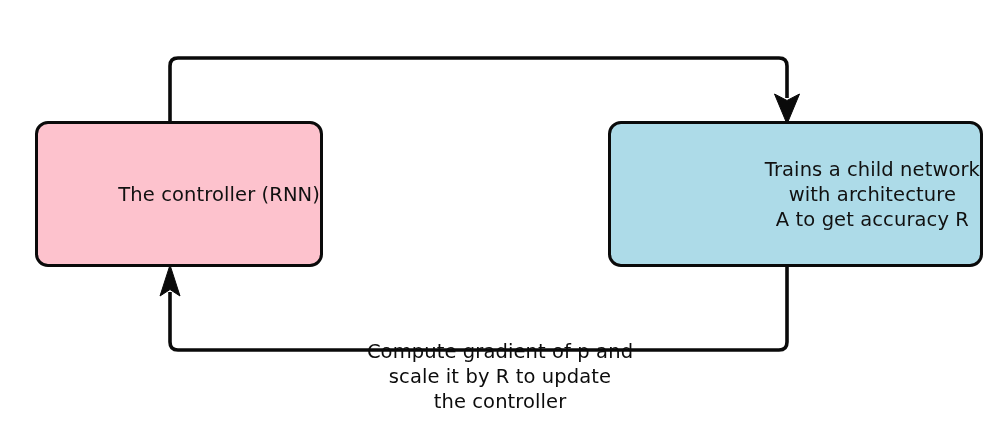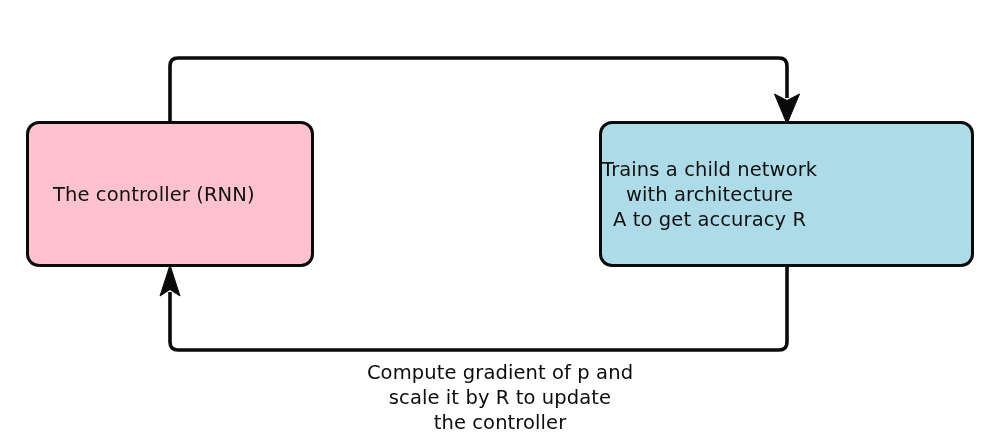--- a/index.html
+++ b/index.html
@@ -34,38 +34,39 @@
     white-space: pre-line;
     letter-spacing: 0.1px;
   }
   #label-top {
     left: 307px;
     top: 3px;
     width: 400px;
   }
   #label-bottom {
     left: 290px;
-    top: 360px;
+    top: 339px;
     width: 420px;
   }
   .node-box {
     position: absolute;
     box-sizing: border-box;
     border: 3.5px solid #0a0a0a;
     border-radius: 13px;
     display: flex;
     align-items: center;
-    justify-content: flex-start;
+    justify-content: flex-end;
     text-align: center;
     color: #111111;
     font-size: 19.5px;
     line-height: 25px;
     font-family: "DejaVu Sans", sans-serif;
     white-space: pre-line;
     letter-spacing: 0.1px;
+    margin-left: 9px;
   }
   #node-controller {
     left: 26px;
     top: 121px;
     width: 288px;
     height: 146px;
     padding-left: 24px;
   }
   #node-child-network {
     left: 599px;

